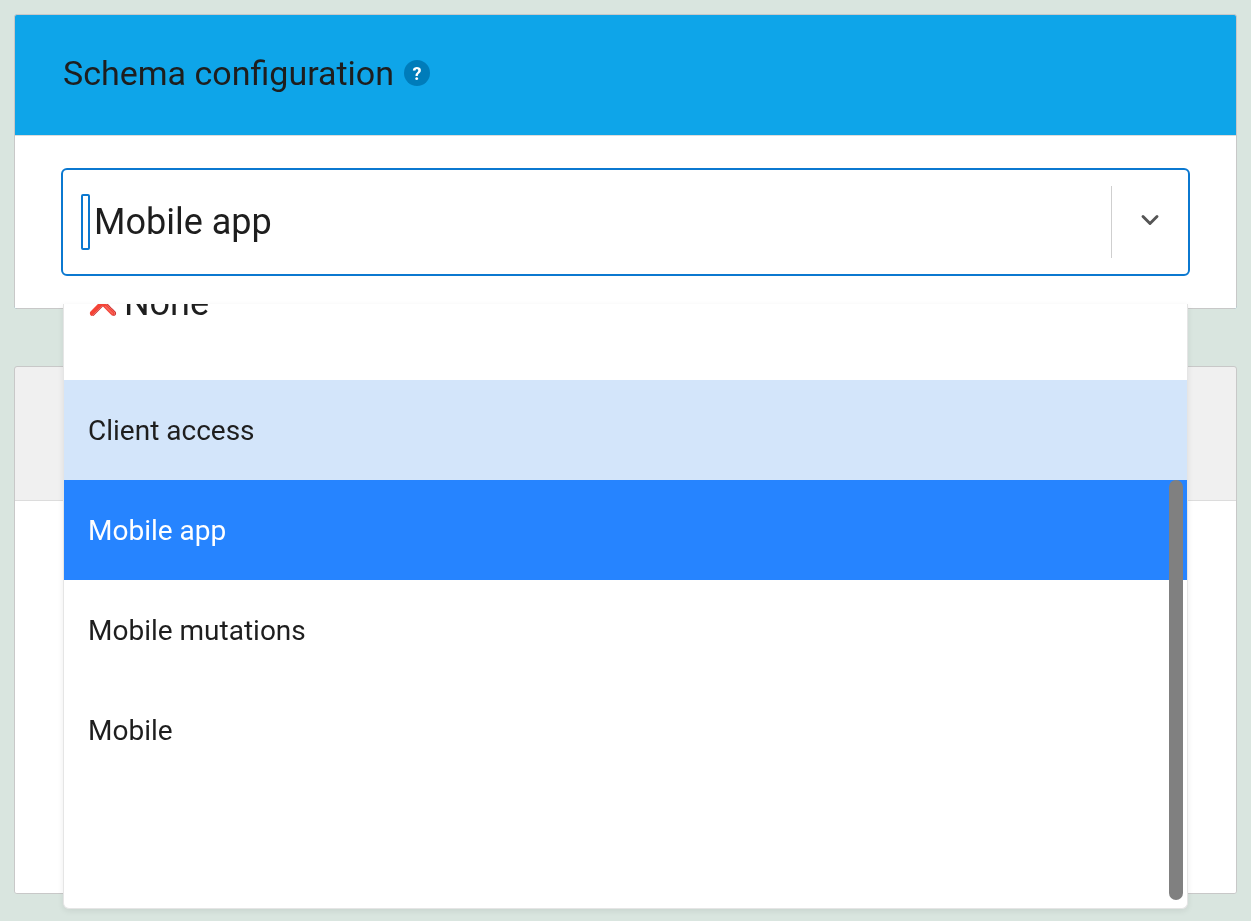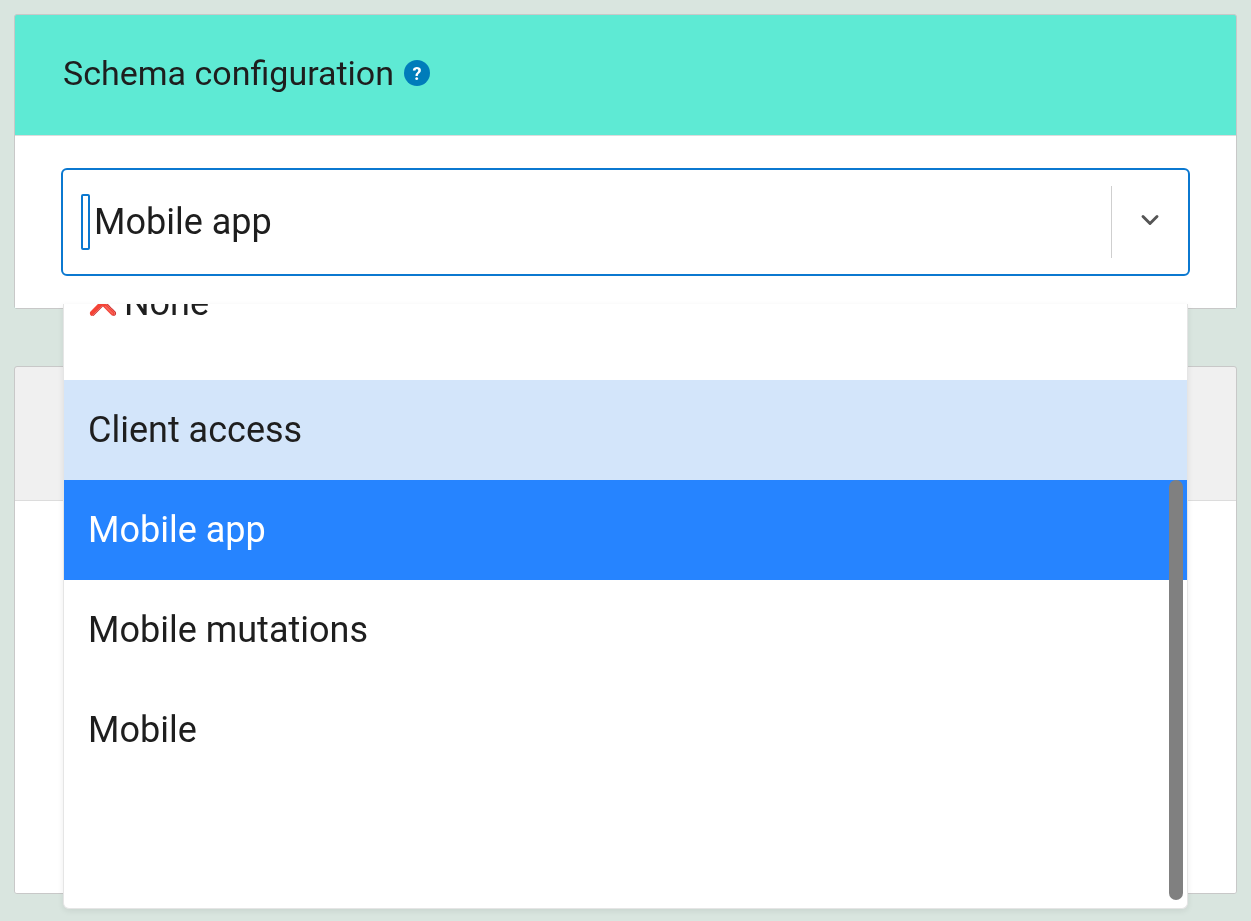--- a/index.html
+++ b/index.html
@@ -8,21 +8,21 @@
       padding: 0;
     }
     body {
       font-family: -apple-system, BlinkMacSystemFont, "Segoe UI", Roboto, Helvetica, Arial, sans-serif;
       background: #d9e5df;
       padding: 14px;
       width: 1251px;
       height: 921px;
     }
     .panel {
-      background: #5eead4;
+      background: #0ea5e9;
       border: 1px solid #c8c8c8;
       border-radius: 3px;
       margin-bottom: 57px;
       position: relative;
     }
     .panel-header {
       padding: 38px 48px 42px 48px;
       display: flex;
       align-items: center;
       gap: 10px;
@@ -120,21 +120,21 @@
     .peek-text {
       font-size: 36px;
       color: #1e1e1e;
       font-weight: 400;
     }
     .option {
       height: 100px;
       padding: 0 24px;
       display: flex;
       align-items: center;
-      font-size: 36px;
+      font-size: 28px;
       color: #1e1e1e;
       cursor: pointer;
     }
     .option.highlighted {
       background: #d3e5fa;
     }
     .option.selected {
       background: #2684ff;
       color: #fff;
     }

